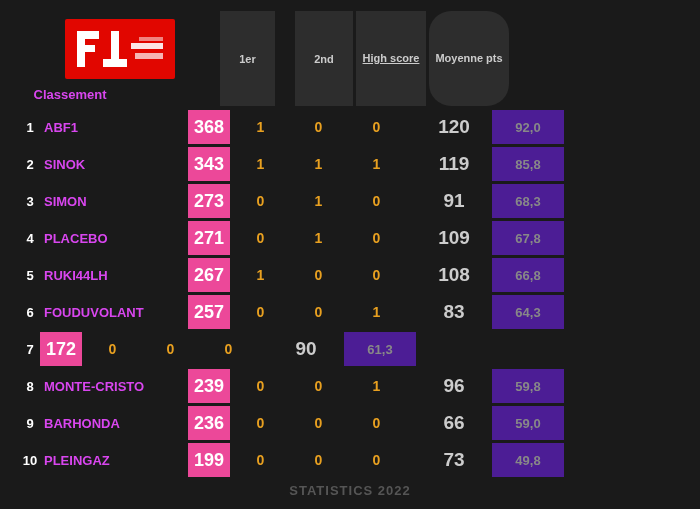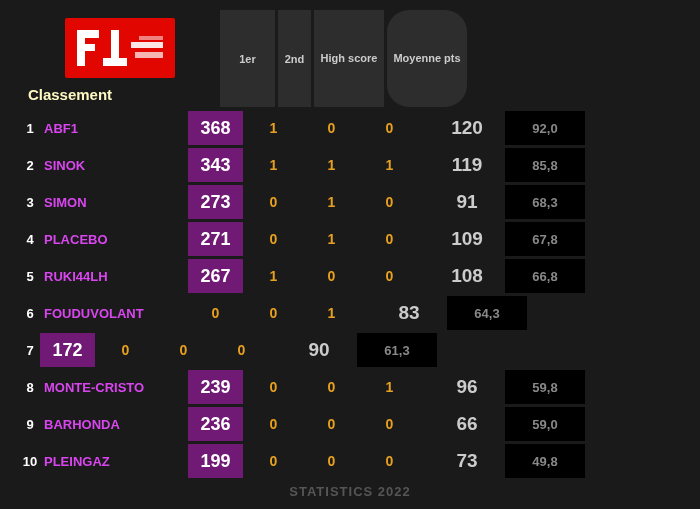--- a/index.html
+++ b/index.html
@@ -44,42 +44,42 @@
       height: 44px;
     }
     .classement-cell {
       width: 100px;
       display: flex;
       align-items: flex-end;
       justify-content: center;
       padding-bottom: 4px;
     }
     .classement-label {
-      color: #fef9c3;
-      font-size: 15px;
+      color: #d946ef;
+      font-size: 13px;
       font-weight: bold;
       text-align: center;
     }
     .col-headers {
       display: flex;
       flex: 1;
     }
     .col-header {
       background: #2d2d2d;
       color: #ccc;
       text-align: center;
       font-size: 11px;
       font-weight: bold;
       display: flex;
       align-items: center;
       justify-content: center;
       padding: 4px 2px;
     }
-    .col-1er { width: 55px; margin-right: 3px; }
-    .col-2nd { width: 33px; margin-right: 3px; }
+    .col-1er { width: 55px; margin-right: 20px; }
+    .col-2nd { width: 58px; margin-right: 3px; }
     .col-3eme { width: 55px; margin-right: 15px; }
     .col-highscore { width: 70px; margin-right: 3px; }
     .col-moyenne { width: 80px; border-radius: 22px; }
 
     .data-table {
       width: 100%;
     }
     .data-row {
       display: flex;
       align-items: center;
@@ -96,22 +96,22 @@
     }
     .name-cell {
       width: 148px;
       color: #d946ef;
       font-size: 13px;
       font-weight: bold;
       padding-left: 4px;
       flex-shrink: 0;
     }
     .score-cell {
-      width: 55px;
-      background: #701a75;
+      width: 42px;
+      background: #ec4899;
       color: #fff;
       font-size: 18px;
       font-weight: bold;
       text-align: center;
       height: 100%;
       display: flex;
       align-items: center;
       justify-content: center;
       flex-shrink: 0;
       margin-right: 3px;
@@ -137,26 +137,26 @@
       font-size: 19px;
       font-weight: bold;
       height: 100%;
       display: flex;
       align-items: center;
       justify-content: center;
       flex-shrink: 0;
       margin-right: 3px;
     }
     .moyenne-cell {
-      width: 80px;
+      width: 72px;
       text-align: center;
       color: #888;
       font-size: 13px;
       font-weight: bold;
-      background: #000000;
+      background: #4c1d95;
       height: 100%;
       display: flex;
       align-items: center;
       justify-content: center;
       flex-shrink: 0;
     }
     .footer {
       text-align: center;
       color: #555;
       font-size: 13px;
@@ -198,21 +198,21 @@
         </div>
       </div>
       <div class="classement-cell">
         <span class="classement-label">Classement</span>
       </div>
     </div>
 
     <div class="col-headers">
       <div class="col-header col-1er">1er</div>
       <div class="col-header col-2nd">2nd</div>
-      <div class="col-header col-highscore" style="line-height:1.2;">
+      <div class="col-header col-highscore" style="line-height:1.2;text-decoration:underline;">
         <span>High score</span>
       </div>
       <div class="col-header col-moyenne" style="line-height:1.2;">
         <span>Moyenne pts</span>
       </div>
     </div>
   </div>
 
   <div class="data-table" id="data-table">
   <div class="data-row">
@@ -261,20 +261,21 @@
     <div class="score-cell">267</div>
     <div class="pos-cell pos-gold">1</div>
     <div class="pos-cell pos-zero">0</div>
     <div class="pos-cell pos-zero" style="margin-right:15px">0</div>
     <div class="highscore-cell">108</div>
     <div class="moyenne-cell">66,8</div>
   </div>
       <div class="data-row">
     <div class="rank-cell">6</div>
     <div class="name-cell">FOUDUVOLANT</div>
+    <div class="score-cell">257</div>
     <div class="pos-cell pos-zero">0</div>
     <div class="pos-cell pos-zero">0</div>
     <div class="pos-cell pos-gold" style="margin-right:15px">1</div>
     <div class="highscore-cell">83</div>
     <div class="moyenne-cell">64,3</div>
   </div>
       <div class="data-row">
     <div class="rank-cell">7</div>
     <div class="score-cell">172</div>
     <div class="pos-cell pos-zero">0</div>

